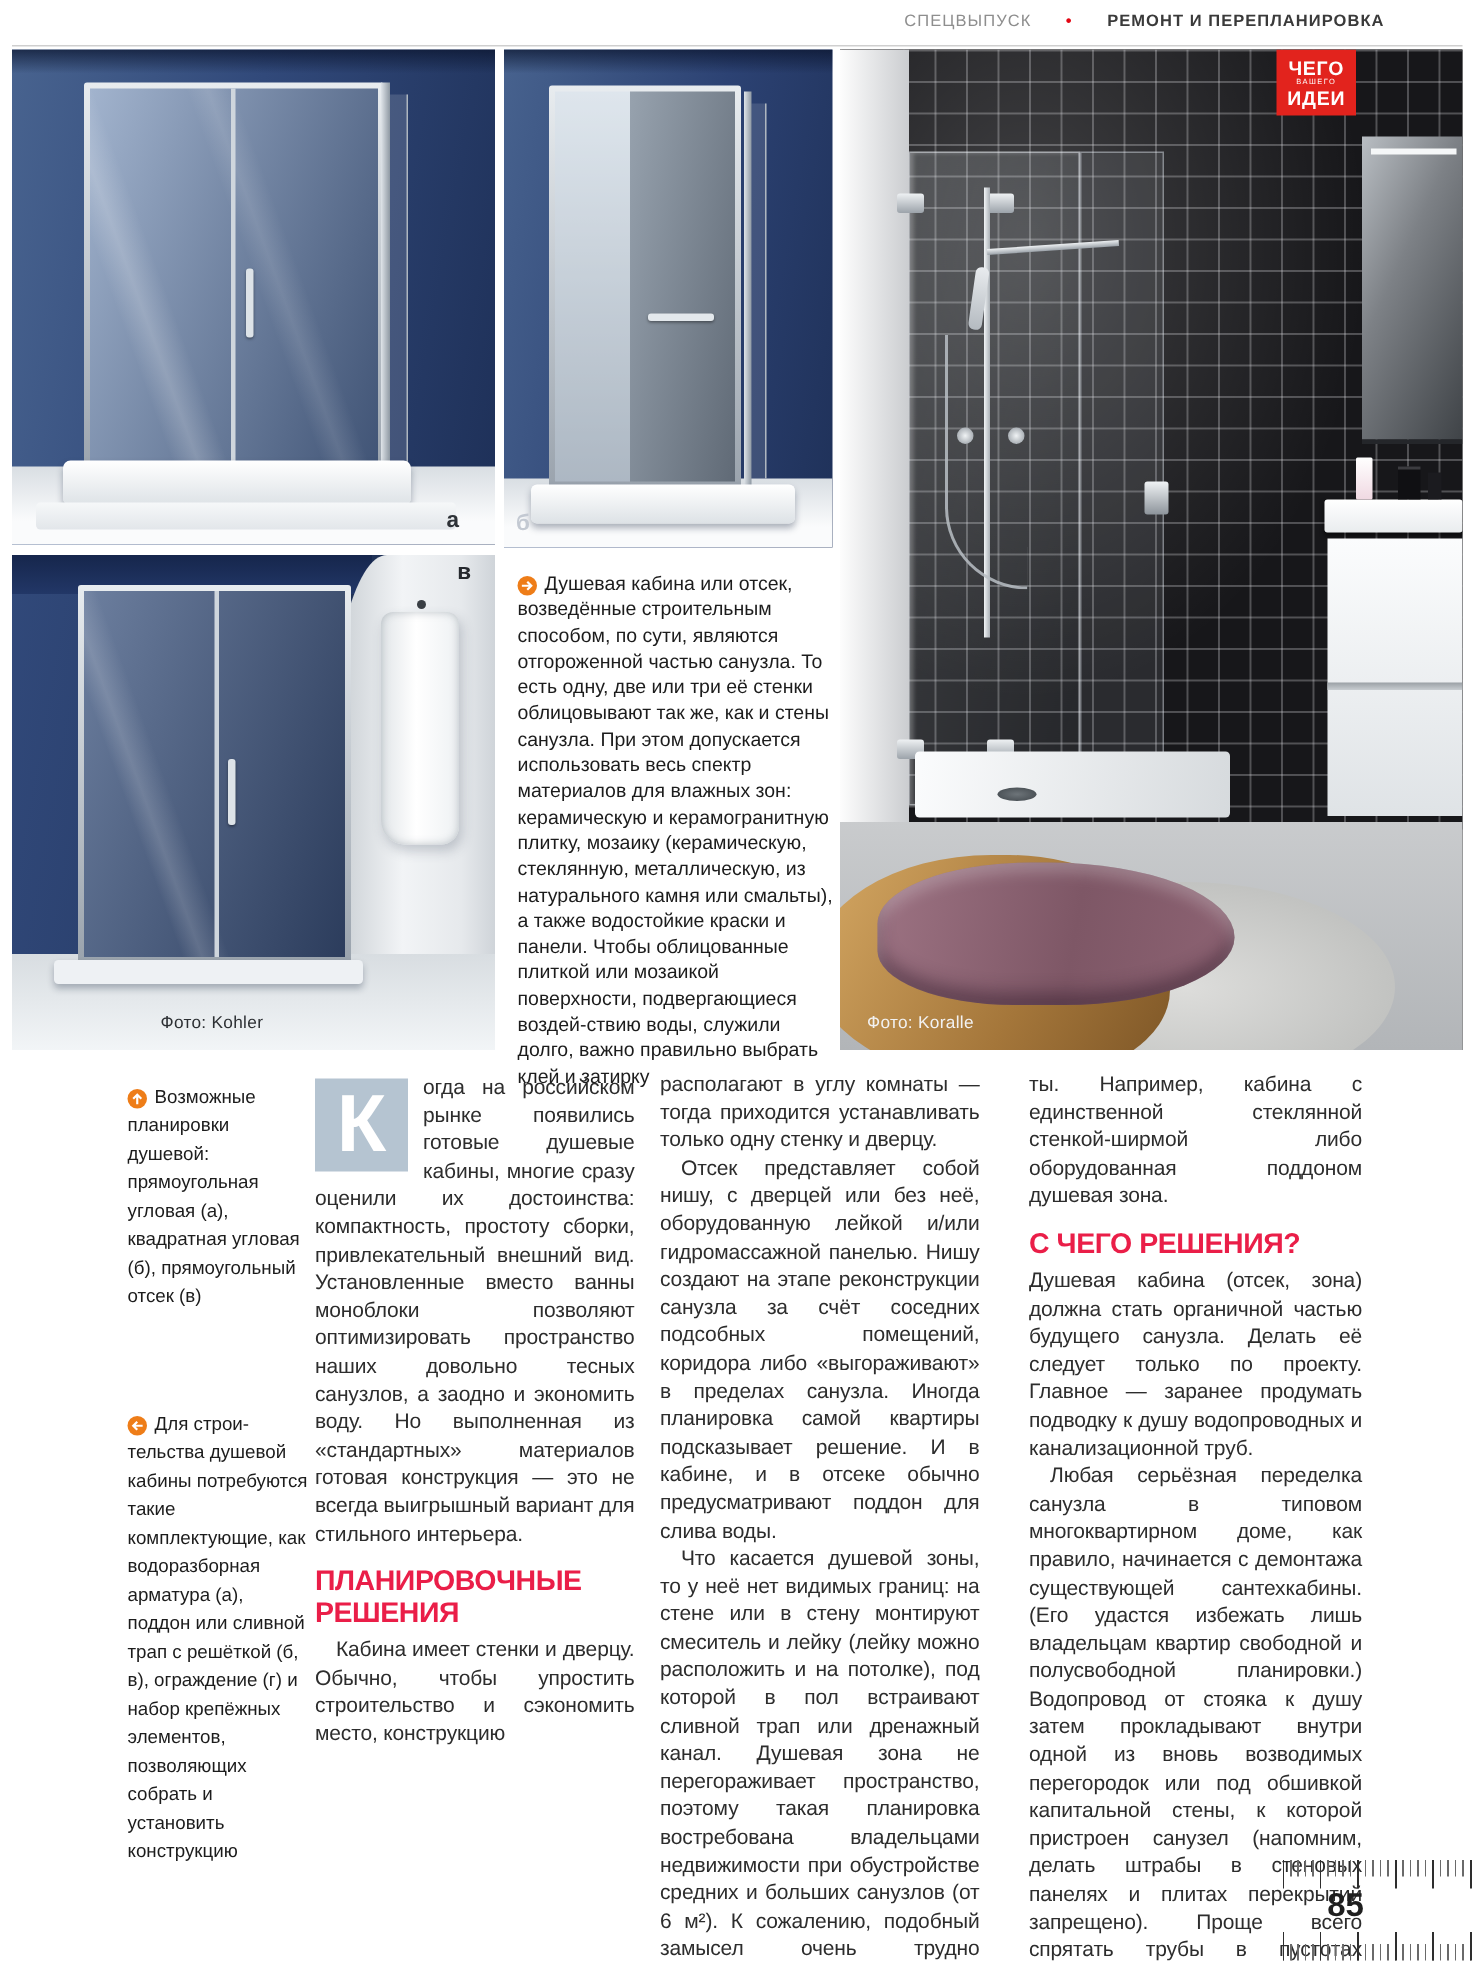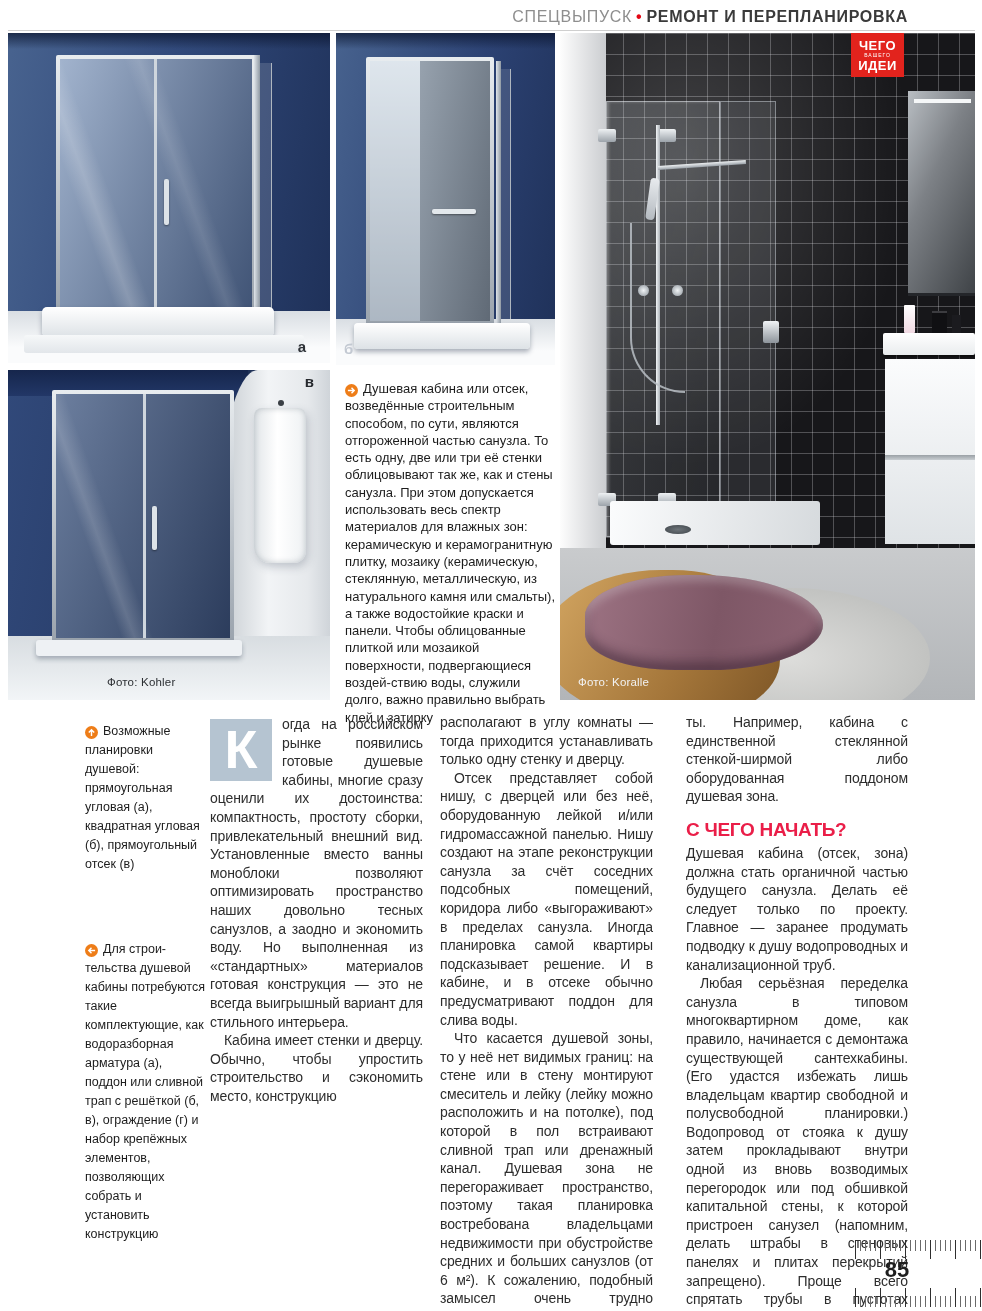--- a/index.html
+++ b/index.html
@@ -1,20 +1,20 @@
 <!DOCTYPE html>
 <html><head>
 <meta charset="utf-8">
 <style>
   *{margin:0;padding:0;box-sizing:border-box}
   html,body{background:#ffffff}
   body{width:982px;height:1311px;position:relative;font-family:"Liberation Sans",sans-serif;color:#2d2d2d;overflow:hidden}
 
   
-  .header{position:absolute;top:8px;right:74px;display:flex;align-items:center;gap:4px;font-size:16px;letter-spacing:.7px;white-space:nowrap}
+  .header{position:absolute;top:8px;right:59px;display:flex;align-items:center;gap:23px;font-size:11px;letter-spacing:.7px;white-space:nowrap}
   .header .kicker{color:#8e8e8e}
   .header .bullet{color:#e30613;font-weight:bold}
   .header .title{color:#3a3a3a;font-weight:bold}
   .header-rule{position:absolute;top:30px;left:8px;width:967px;height:1px;background:#cfcfcf}
 
   
   .photo{position:absolute;overflow:hidden}
   .photo *{position:absolute}
   .photo-label{font-weight:bold;font-size:15px;line-height:1}
   .photo-caption{font-size:11.5px;letter-spacing:.2px}
@@ -250,33 +250,34 @@
 <div class="note" id="note2">
   <span class="note-icon rot-left">
       <svg width="9" height="9" viewBox="0 0 10 10">
         <path d="M1 5h6M5 2l3 3-3 3" stroke="#ffffff" stroke-width="1.6" fill="none"></path>
       </svg>
     </span><span>Для строи-тельства душевой кабины потребуются такие комплектующие, как водоразборная арматура (а), поддон или сливной трап с решёткой (б, в), ограждение (г) и набор крепёжных элементов, позволяющих собрать и установить конструкцию</span>
 </div>
 
 <div class="col" id="col1">
   <p><span class="dropcap">К</span><span>огда на российском рынке появились готовые душевые кабины, многие сразу оценили их достоинства: компактность, простоту сборки, привлекательный внешний вид. Установленные вместо ванны моноблоки позволяют оптимизировать пространство наших довольно тесных санузлов, а заодно и экономить воду. Но выполненная из «стандартных» материалов готовая конструкция — это не всегда выигрышный вариант для стильного интерьера.</span></p>
+  <h2 class="red-heading">ПЛАНИРОВОЧНЫЕ РЕШЕНИЯ</h2>
   <p class="indent">Кабина имеет стенки и дверцу. Обычно, чтобы упростить строительство и сэкономить место, конструкцию</p>
 </div>
 
 <div class="col" id="col2">
   <p>располагают в углу комнаты — тогда приходится устанавливать только одну стенку и дверцу.</p>
   <p class="indent">Отсек представляет собой нишу, с дверцей или без неё, оборудованную лейкой и/или гидромассажной панелью. Нишу создают на этапе реконструкции санузла за счёт соседних подсобных помещений, коридора либо «выгораживают» в пределах санузла. Иногда планировка самой квартиры подсказывает решение. И в кабине, и в отсеке обычно предусматривают поддон для слива воды.</p>
   <p class="indent">Что касается душевой зоны, то у неё нет видимых границ: на стене или в стену монтируют смеситель и лейку (лейку можно расположить и на потолке), под которой в пол встраивают сливной трап или дренажный канал. Душевая зона не перегораживает пространство, поэтому такая планировка востребована владельцами недвижимости при обустройстве средних и больших санузлов (от 6 м²). К сожалению, подобный замысел очень трудно реализовать в типовой городской квартире.</p>
 
 </div>
 
 <div class="col" id="col3">
   <p>ты. Например, кабина с единственной стеклянной стенкой-ширмой либо оборудованная поддоном душевая зона.</p>
-  <h2 class="red-heading">С ЧЕГО НАЧАТЬ?</h2>
+  <h2 class="red-heading">С ЧЕГО РЕШЕНИЯ?</h2>
   <p>Душевая кабина (отсек, зона) должна стать органичной частью будущего санузла. Делать её следует только по проекту. Главное — заранее продумать подводку к душу водопроводных и канализационной труб.</p>
   <p class="indent">Любая серьёзная переделка санузла в типовом многоквартирном доме, как правило, начинается с демонтажа существующей сантехкабины. (Его удастся избежать лишь владельцам квартир свободной и полусвободной планировки.) Водопровод от стояка к душу затем прокладывают внутри одной из вновь возводимых перегородок или под обшивкой капитальной стены, к которой пристроен санузел (напомним, делать штрабы в стеновых панелях и плитах перекрытий запрещено). Проще всего спрятать трубы в пустотах конструкции из гипсокартонных (гипсоволокнистых) листов. Облегчить строительство позволяют готовые решения, например система С-366 (KNAUF).</p>
 </div>
 
 <div class="ruler" id="ruler-top">
   <div class="ticks-short"></div>
   <div class="ticks-long"></div>
 </div>
 <div id="page-num">85</div>
 <div class="ruler" id="ruler-bottom">

